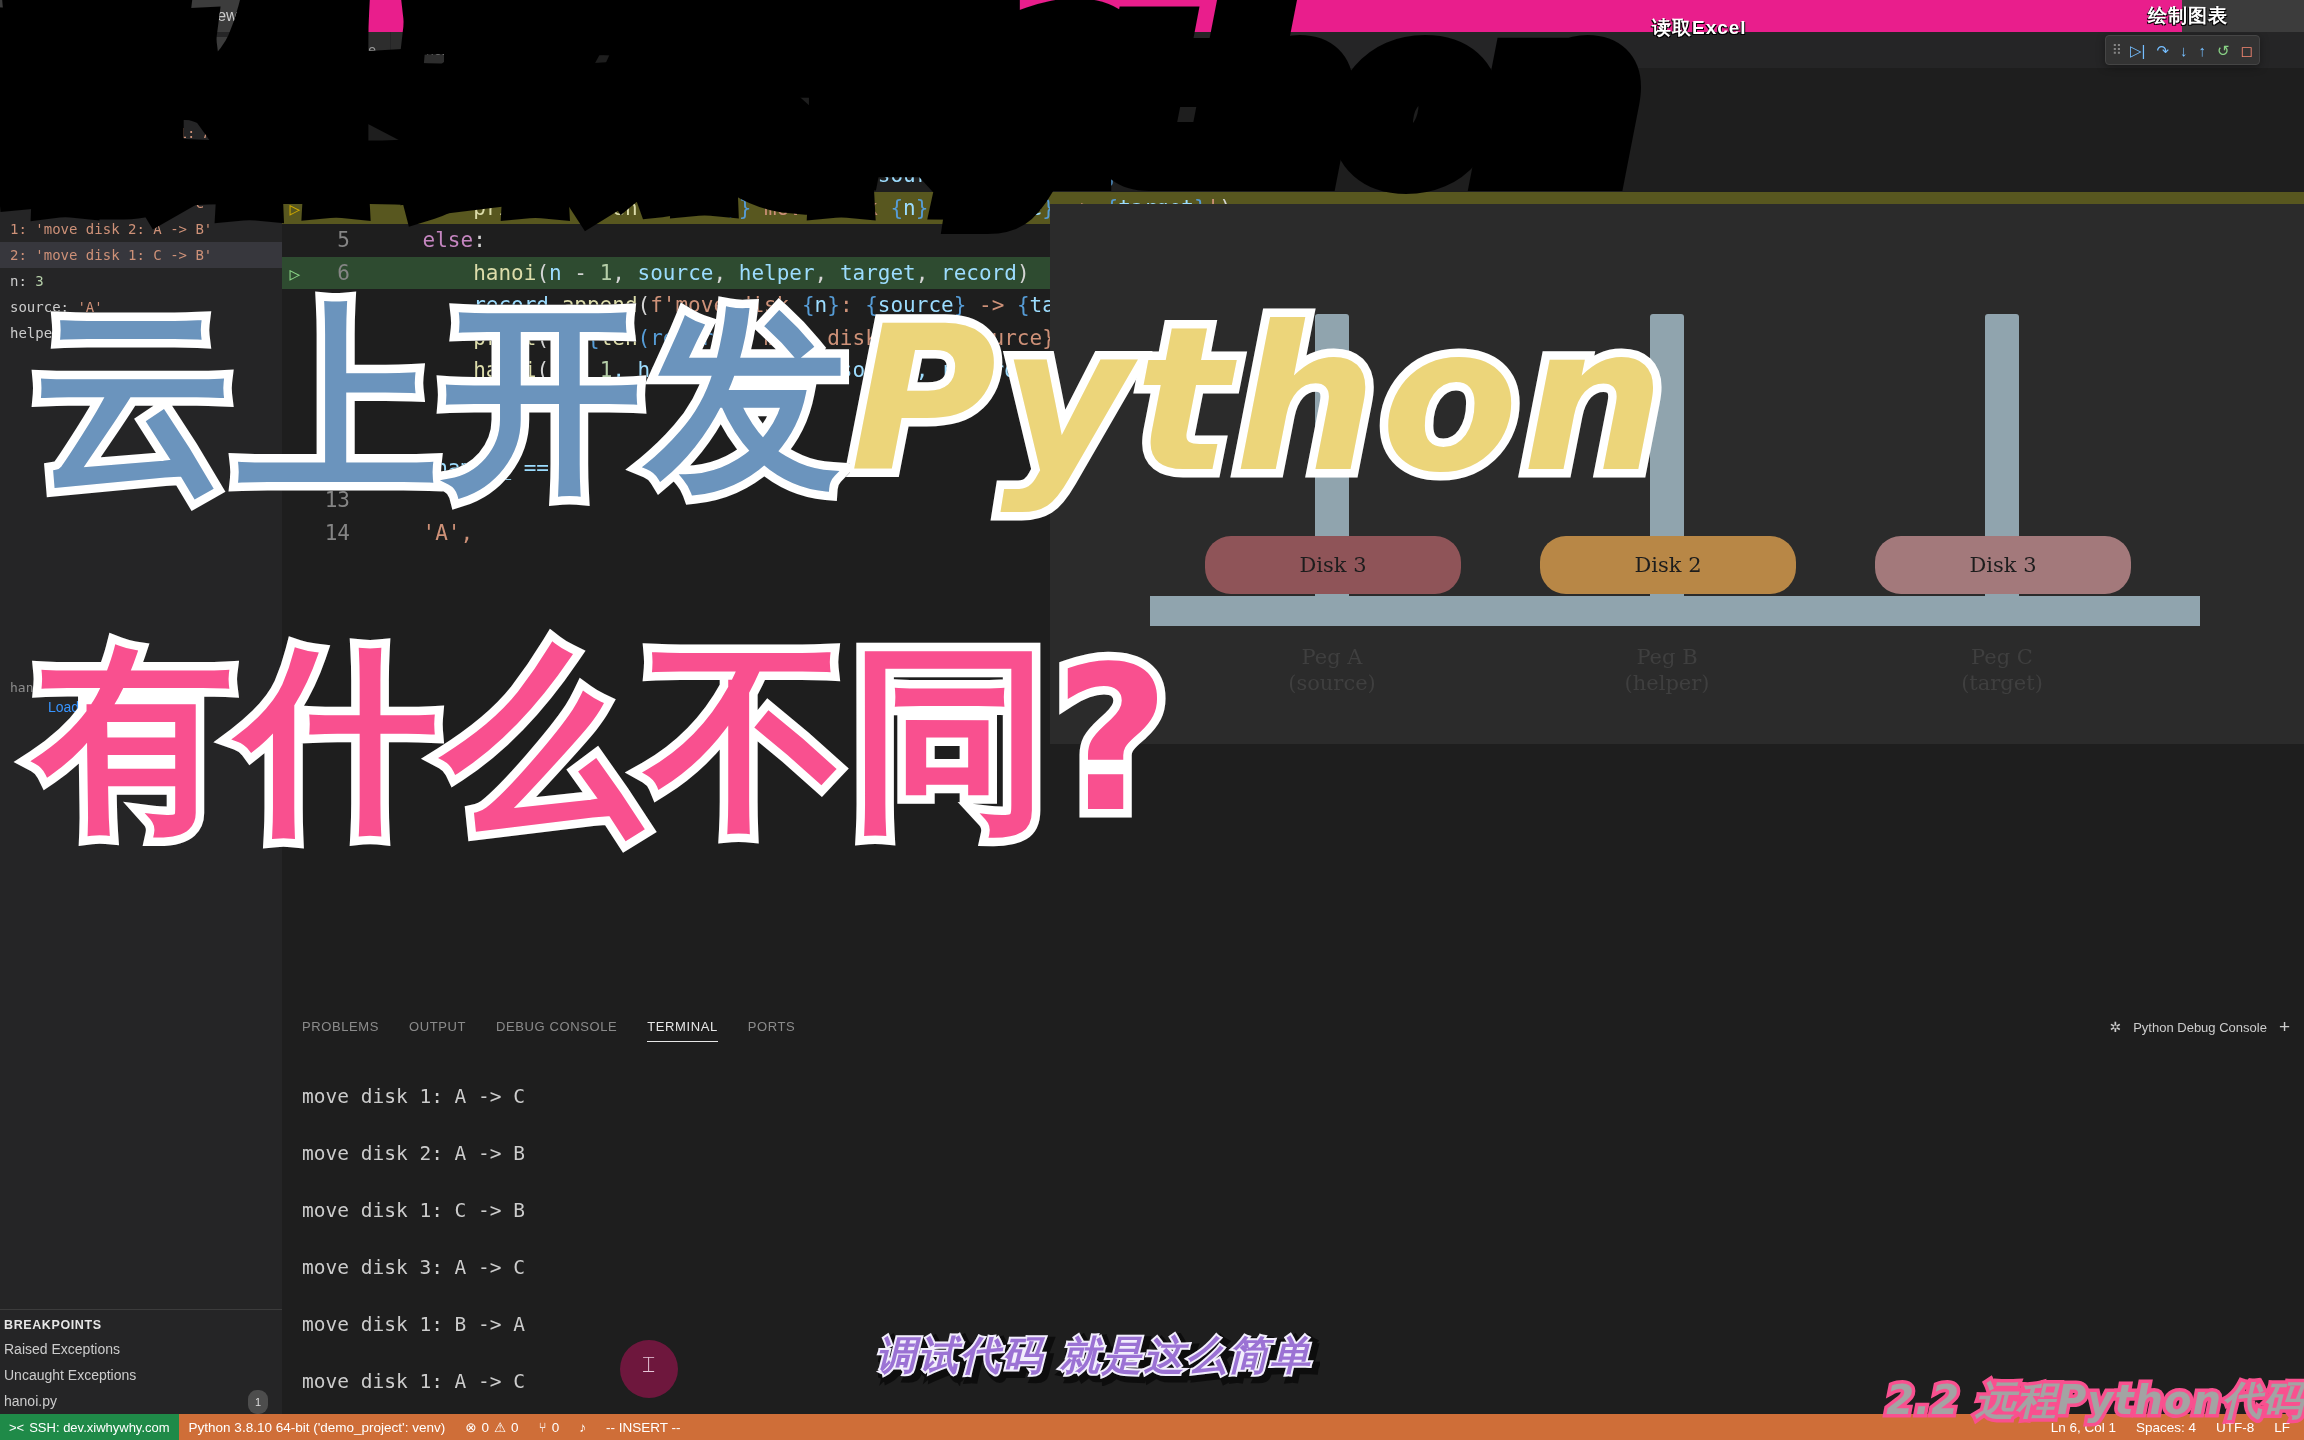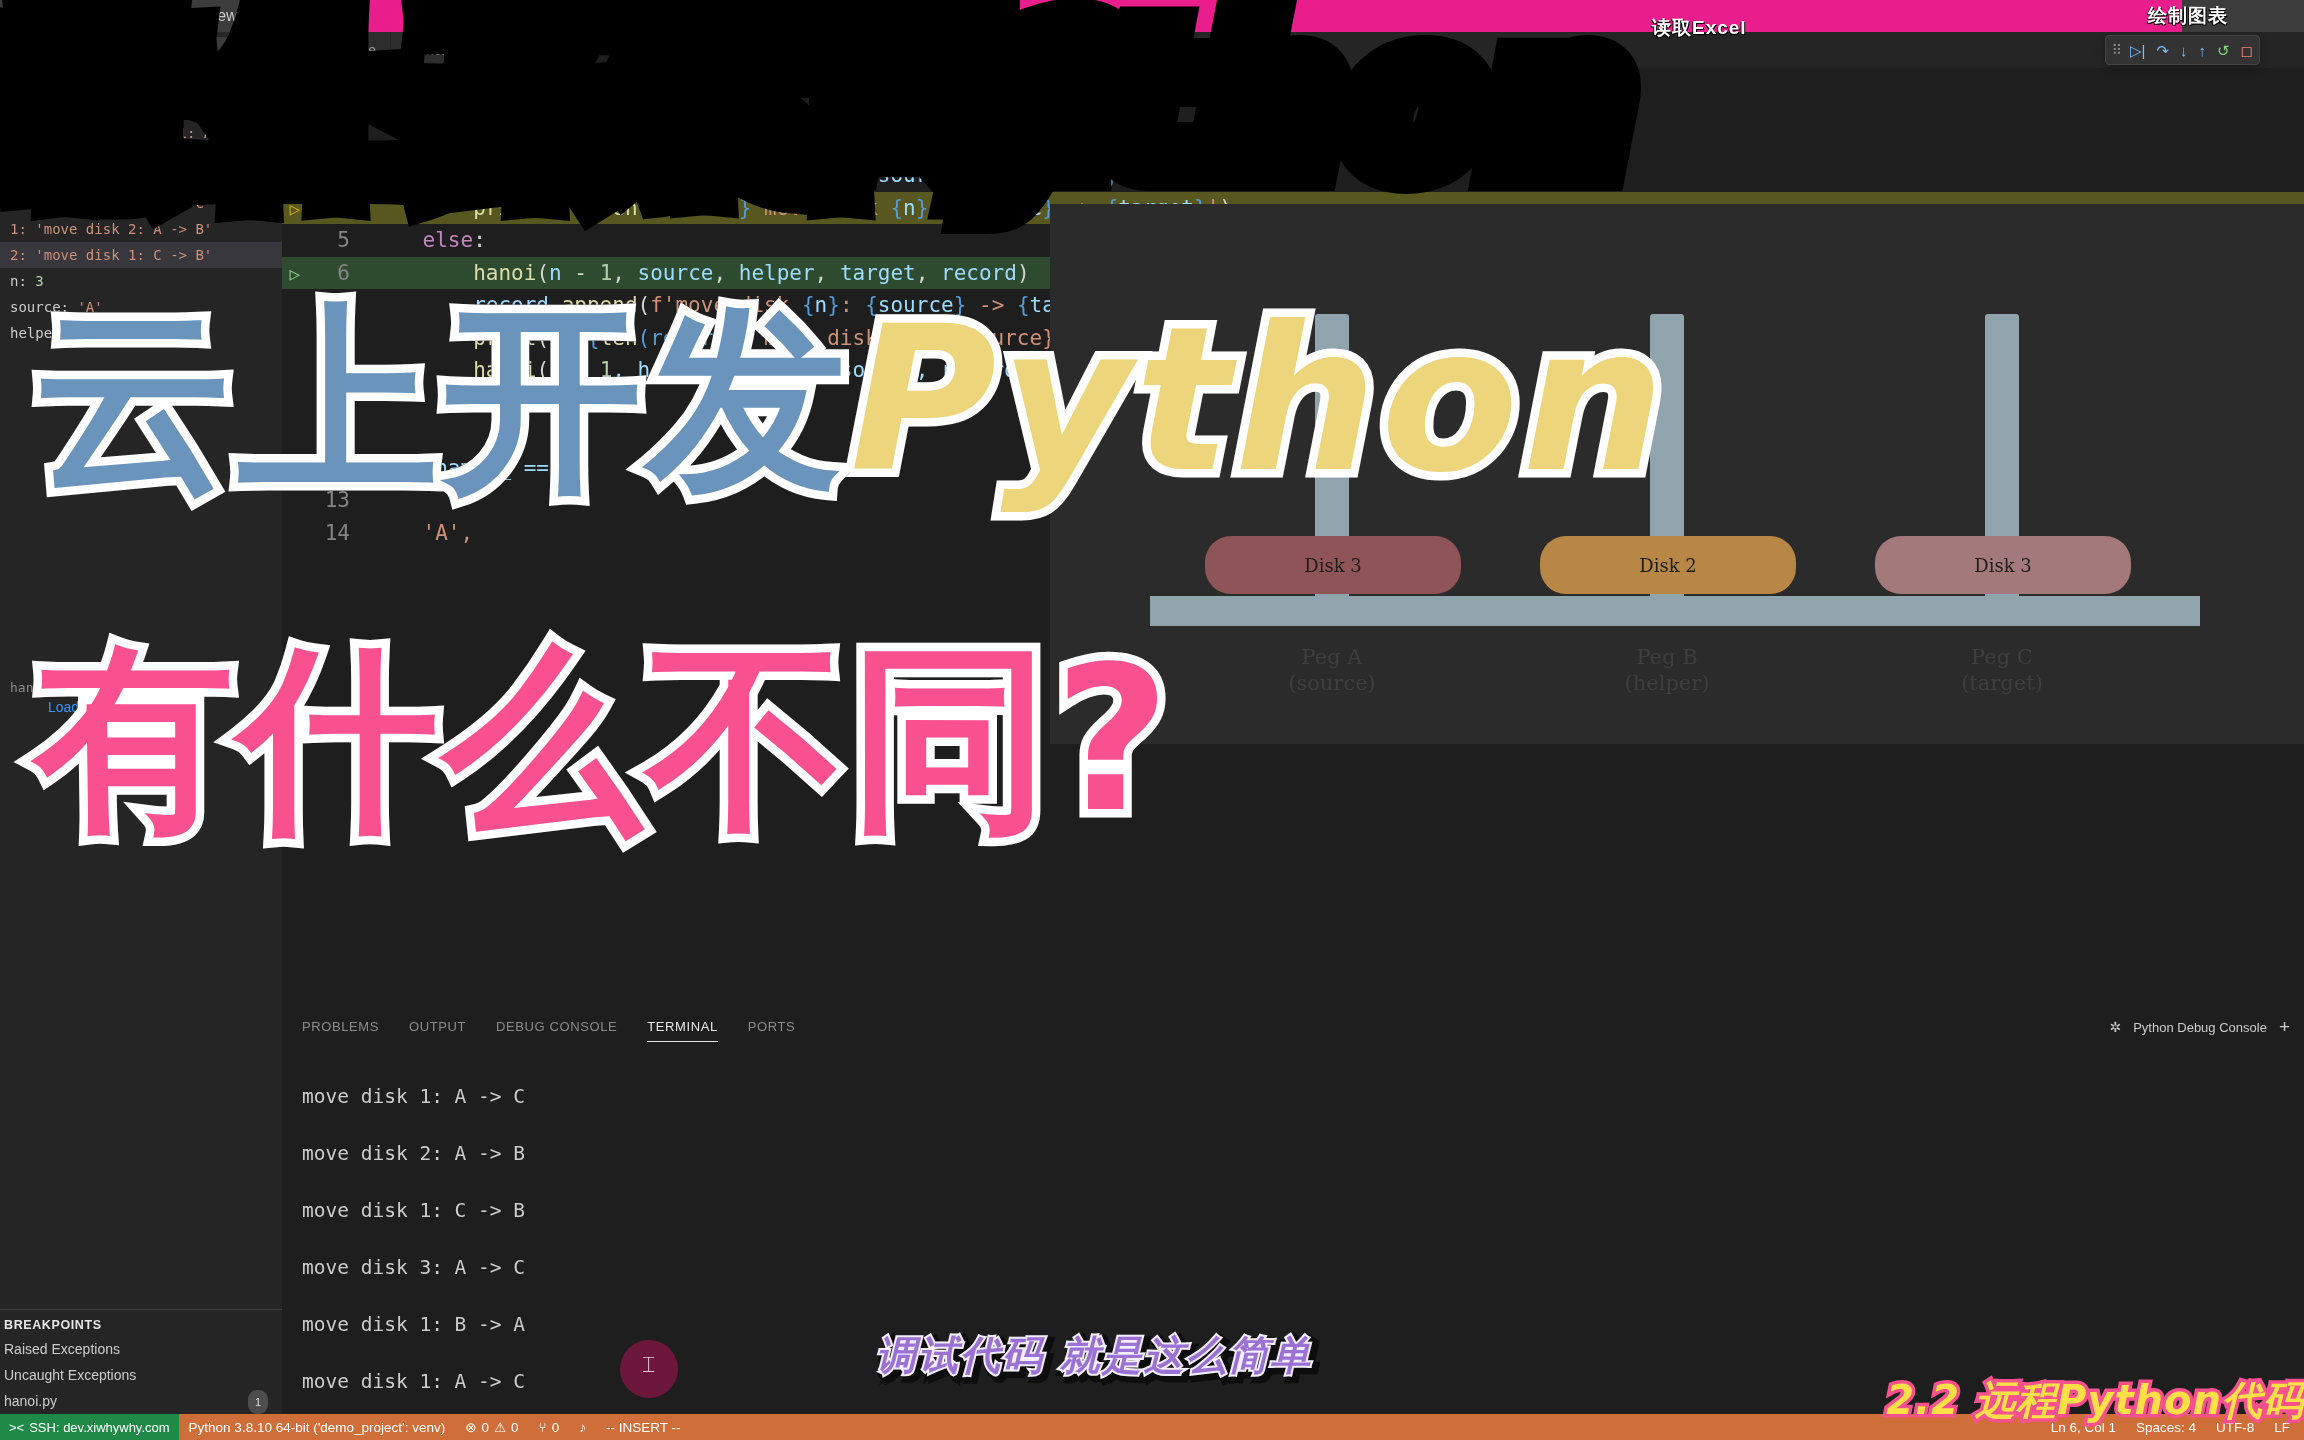--- a/index.html
+++ b/index.html
@@ -112,21 +112,21 @@
   .k-def { color: #569cd6; } .k-fn { color: #dcdcaa; } .k-kw { color: #c586c0; }
   .k-par { color: #9cdcfe; } .k-num { color: #b5cea8; }
   .k-str { color: #ce9178; } .k-brace { color: #569cd6; } .k-plain { color: #d4d4d4; }
   .k-call { color: #dcdcaa; }
 
   
   .hanoi-vis { position: absolute; left: 1050px; top: 240px; width: 1254px; height: 540px;
                background: #2b2b2b; overflow: hidden; }
   .peg { position: absolute; width: 34px; background: #90a4ae; border-radius: 3px; }
   .disk { position: absolute; height: 58px; border-radius: 26px; display:flex;
-          align-items:center; justify-content:center; color:#1d1d1d; font-size: 18px;
+          align-items:center; justify-content:center; color:#1d1d1d; font-size: 21px;
           font-family: "DejaVu Serif", serif; }
   .base { position: absolute; left: 160px; width: 1094px; height: 30px; background: #90a4ae; top: 390px;}
   .peglabel { position: absolute; text-align: center; color: #3f3f3f; font-size: 21px;
               font-family: "DejaVu Serif", serif; line-height: 26px; width: 220px;}
 
   
   .panel { position: absolute; left: 282px; right: 0; top: 1010px; bottom: 26px; background: #1e1e1e; }
   .panel-tabs { height: 34px; display: flex; align-items: center; gap: 30px; padding-left: 20px; position: relative;}
   .ptab { color: #8b8b8b; font-size: 13px; letter-spacing: .6px; position: relative; height: 34px; line-height: 34px;}
   .ptab.active { color: #e7e7e7; }
@@ -168,21 +168,21 @@
               font-style: italic; color: #9b72d4; -webkit-text-stroke: 4px #f2eefc;
               paint-order: stroke fill; letter-spacing: 2px; white-space: nowrap;}
   .subtitle-shadow { position:absolute; left:880px; top:1332px; z-index:21;
               font-family:"DejaVu Sans", sans-serif; font-weight:bold; font-size:40px;
               font-style: italic; color:#000; -webkit-text-stroke: 9px #000;
               letter-spacing:2px; white-space:nowrap; opacity:.55;}
 
   
   .corner-badge { position: absolute; right: 0px; bottom: 12px; z-index: 23;
                   font-family: "DejaVu Sans", sans-serif; font-weight: bold; font-size: 40px;
-                  font-style: italic; color: #fde047; -webkit-text-stroke: 7px #f9508f;
+                  font-style: italic; color: #a3a3a3; -webkit-text-stroke: 7px #f9508f;
                   paint-order: stroke fill; white-space: nowrap; letter-spacing: 1px;}
 </style>
 </head>
 <body>
 
 <div id="root">
 
   <div class="menubar">
     <div class="menu-item">File</div>
     <div class="menu-item">Edit</div>

